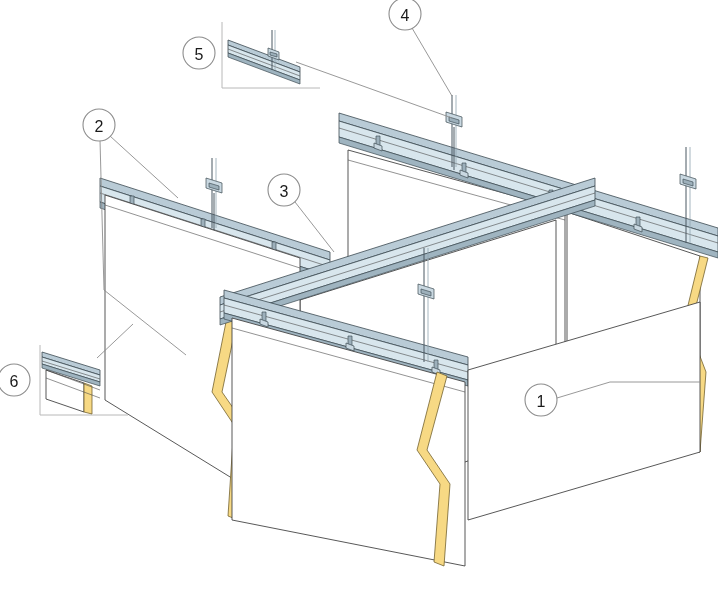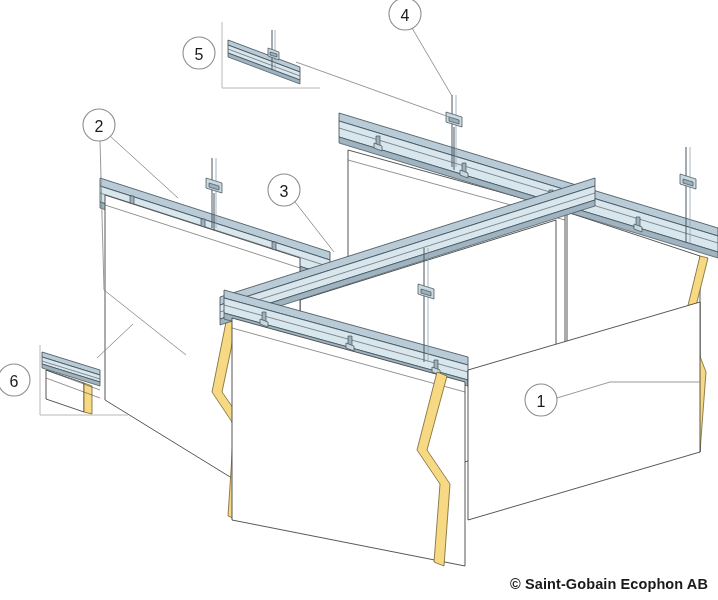--- a/index.html
+++ b/index.html
@@ -314,15 +314,14 @@
 
     <g>
       <circle class="callout-circle" cx="14" cy="380" r="16"></circle>
       <text class="callout-num" x="14" y="381">6</text>
     </g>
 
   </g>
 
 </svg>
 
-<div id="copyright">© Saint-Gobain Ecophon AB</div>
 
 </div>
 
 </body></html>

